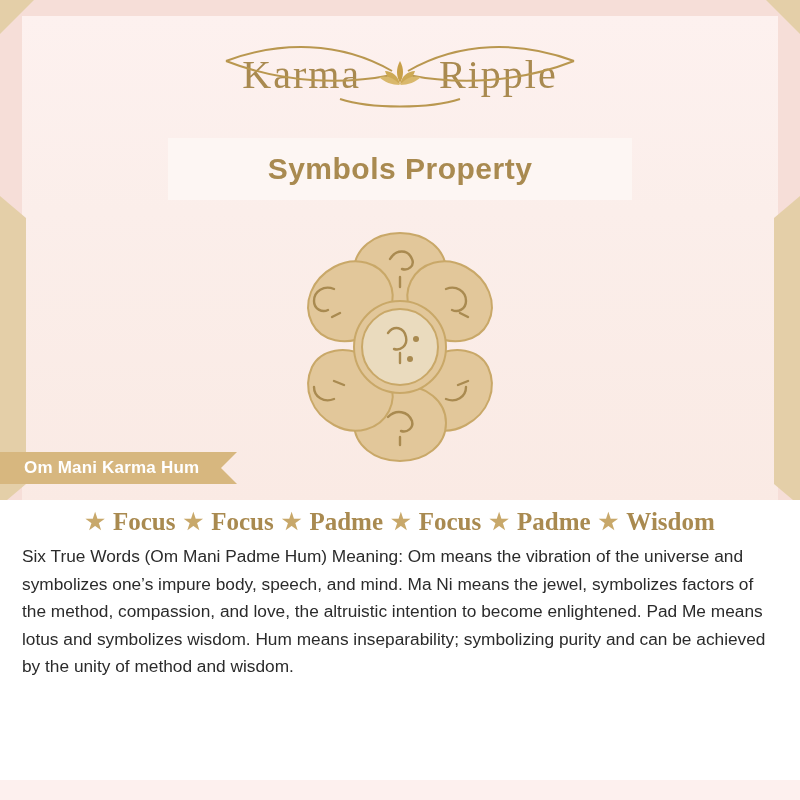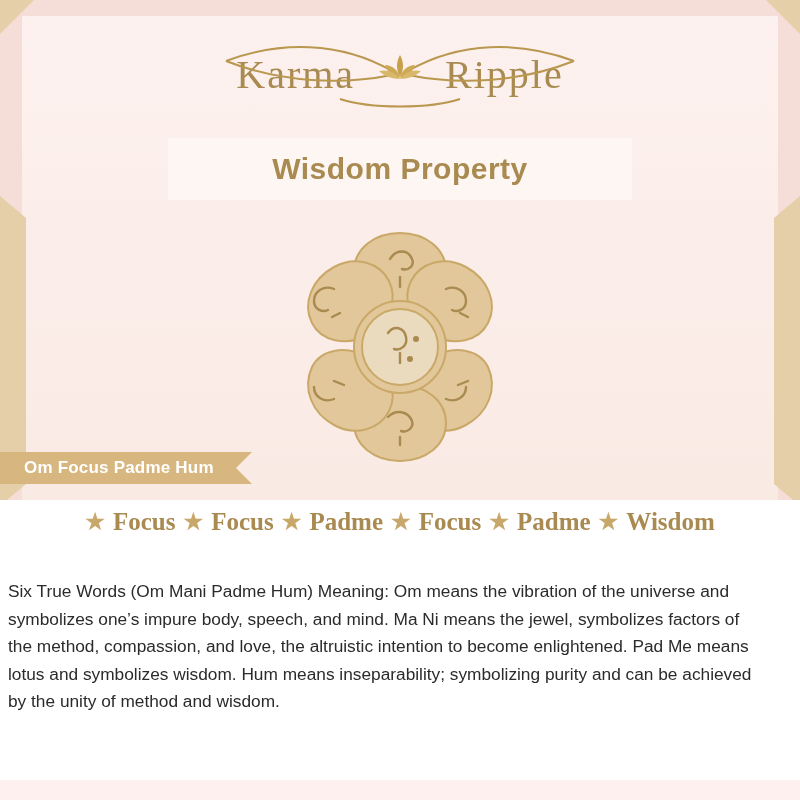--- a/index.html
+++ b/index.html
@@ -82,23 +82,23 @@
     left: 0; top: 34px;
     width: 800px;
     height: 80px;
     display: flex;
     align-items: center;
     justify-content: center;
   }
   .logo-inner {
     position: relative;
     display: flex;
-    align-items: flex-start;
+    align-items: center;
     justify-content: center;
-    gap: 22px;
+    gap: 16px;
   }
   .logo-text {
     font-family: "Liberation Serif", serif;
     font-size: 40px;
     letter-spacing: 2px;
     color: #a98a50;
   }
   .logo-lotus {
     width: 46px;
     height: 34px;
@@ -208,28 +208,27 @@
   .kw-star {
     color: #c8a86a;
     font-size: 22px;
     margin: 0 4px;
   }
   .kw-word { padding: 0 4px; }
 
   
   .body-text {
     position: absolute;
-    left: 8px;
+    left: 22px;
     top: 543px;
     width: 758px;
     color: #2b2b2b;
     font-size: 17.3px;
     line-height: 27.5px;
     font-family: "Liberation Sans", sans-serif;
-    margin-top: 35px;
   }
   .body-text p { margin: 0; }
   .body-text p + p { margin-top: 0px; }
 </style>
 </head>
 <body>
 
 <div class="page">
 
   <div class="soft-wash"></div>
@@ -258,21 +257,21 @@
           <path d="M23 27 C30 26, 36 21, 38 14 C31 14, 25 19, 23 27 Z" fill="#cda955"></path>
           <path d="M23 28 C15 28, 7 25, 2 20 C10 18, 18 21, 23 28 Z" fill="#d9b86c"></path>
           <path d="M23 28 C31 28, 39 25, 44 20 C36 18, 28 21, 23 28 Z" fill="#d9b86c"></path>
         </svg>
       </span>
       <span class="logo-text">Ripple</span>
     </div>
   </div>
 
   <div class="title-plate">
-    <span class="title-text">Wisdom Property</span>
+    <span class="title-text">Symbols Property</span>
   </div>
 
   <div class="mandala">
     <svg width="300" height="270" viewBox="0 0 300 270">
       <g fill="#e2c79a" stroke="#c9a868" stroke-width="2">
 
         <g>
           <path d="M150 18 C176 18, 196 34, 196 56 C196 76, 176 92, 150 92 C124 92, 104 76, 104 56 C104 34, 124 18, 150 18 Z"></path>
           <path d="M216 52 C238 64, 248 88, 238 108 C229 126, 204 132, 182 120 C160 108, 152 84, 161 66 C170 48, 194 40, 216 52 Z"></path>
           <path d="M238 152 C248 174, 238 198, 216 210 C194 222, 170 214, 161 196 C152 178, 160 154, 182 142 C204 130, 229 134, 238 152 Z"></path>
@@ -300,21 +299,21 @@
         <path d="M94 170 l-10 -4"></path>
         <path d="M138 118 c6 -8, 16 -6, 18 4 c2 9, -6 14, -12 12"></path>
         <path d="M150 138 l0 10"></path>
         <circle cx="166" cy="124" r="3" fill="#a98a50" stroke="none"></circle>
         <circle cx="160" cy="144" r="3" fill="#a98a50" stroke="none"></circle>
       </g>
     </svg>
   </div>
 
   <div class="ribbon">
-    <span>Om Focus Padme Hum</span>
+    <span>Om Mani Karma Hum</span>
   </div>
 
   <div class="panel"></div>
   <div class="panel-bottom-strip"></div>
 
   <div class="keywords">
     <span class="kw-star">★</span>
     <span class="kw-word">Focus</span>
     <span class="kw-star">★</span>
     <span class="kw-word">Focus</span>

